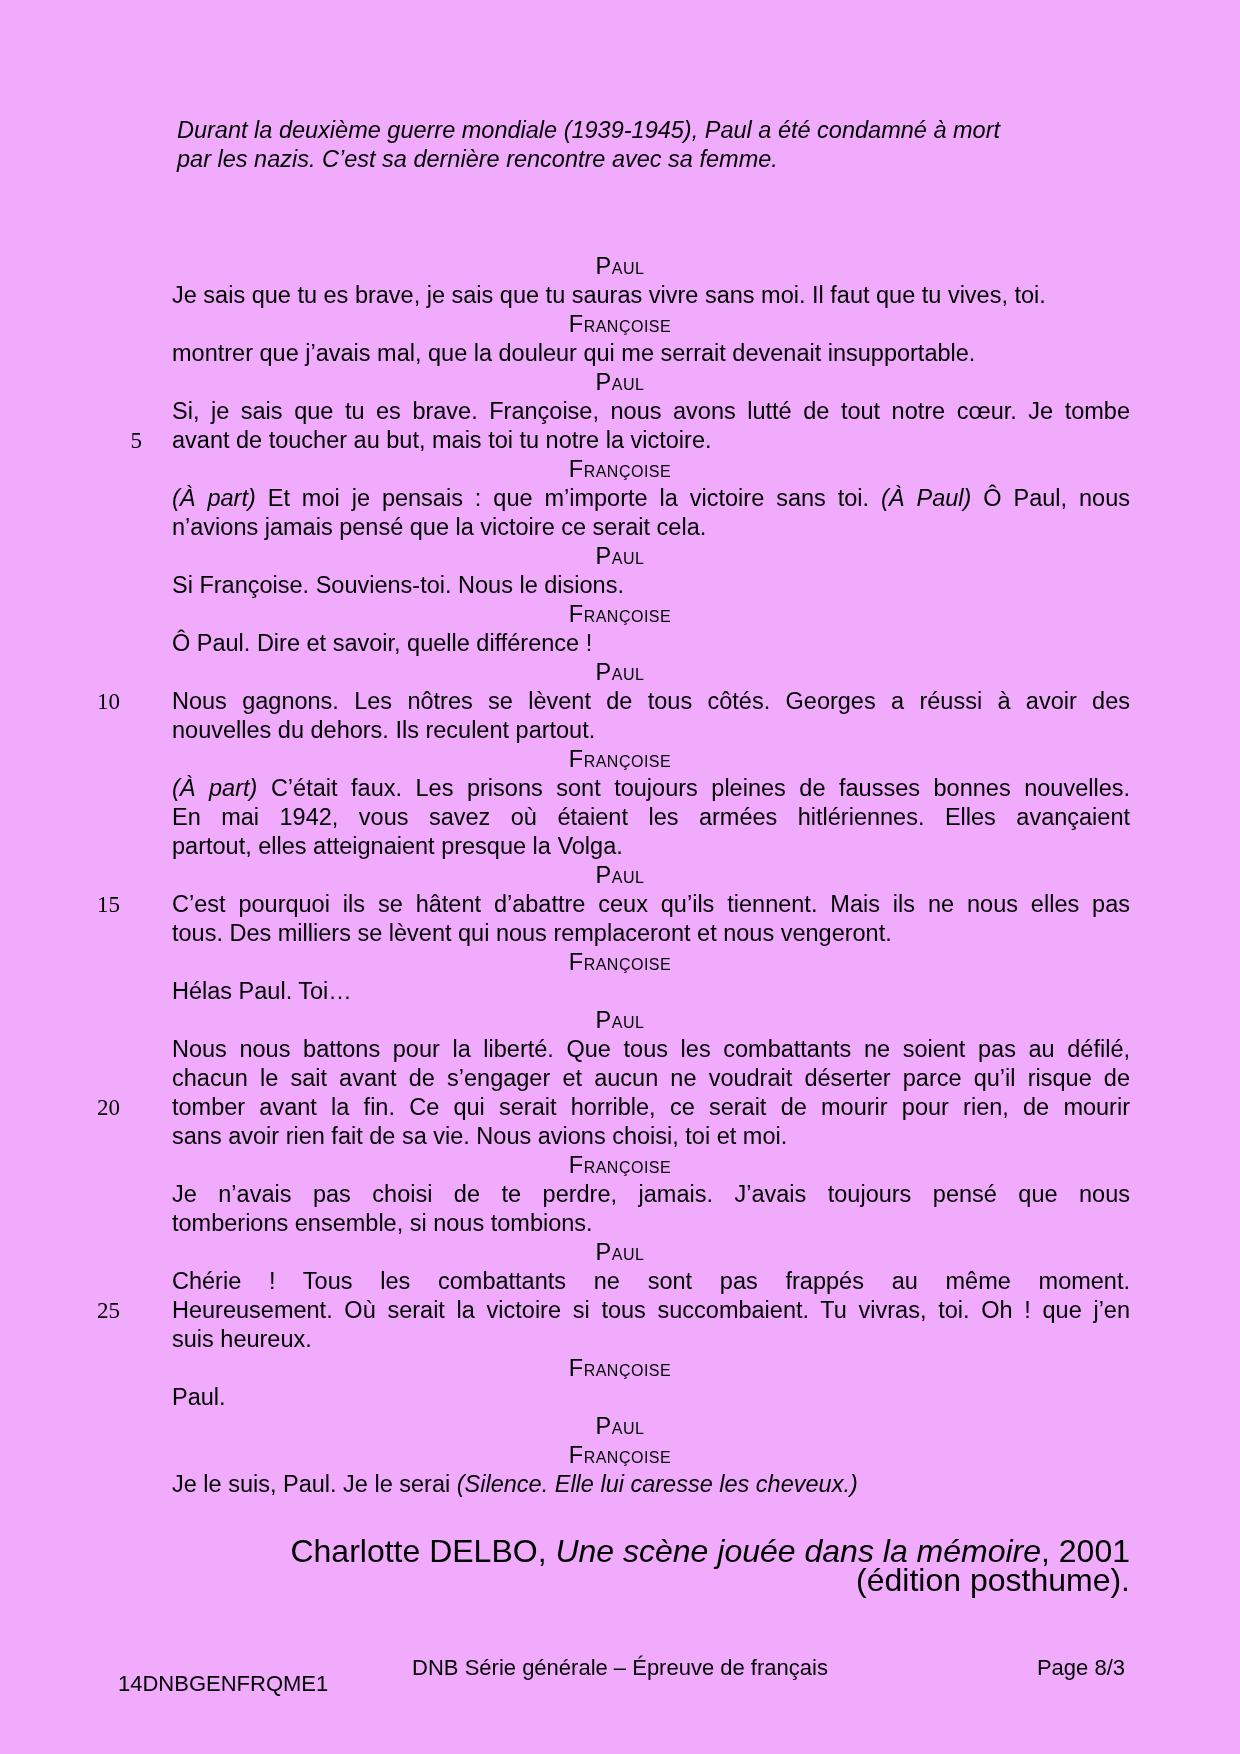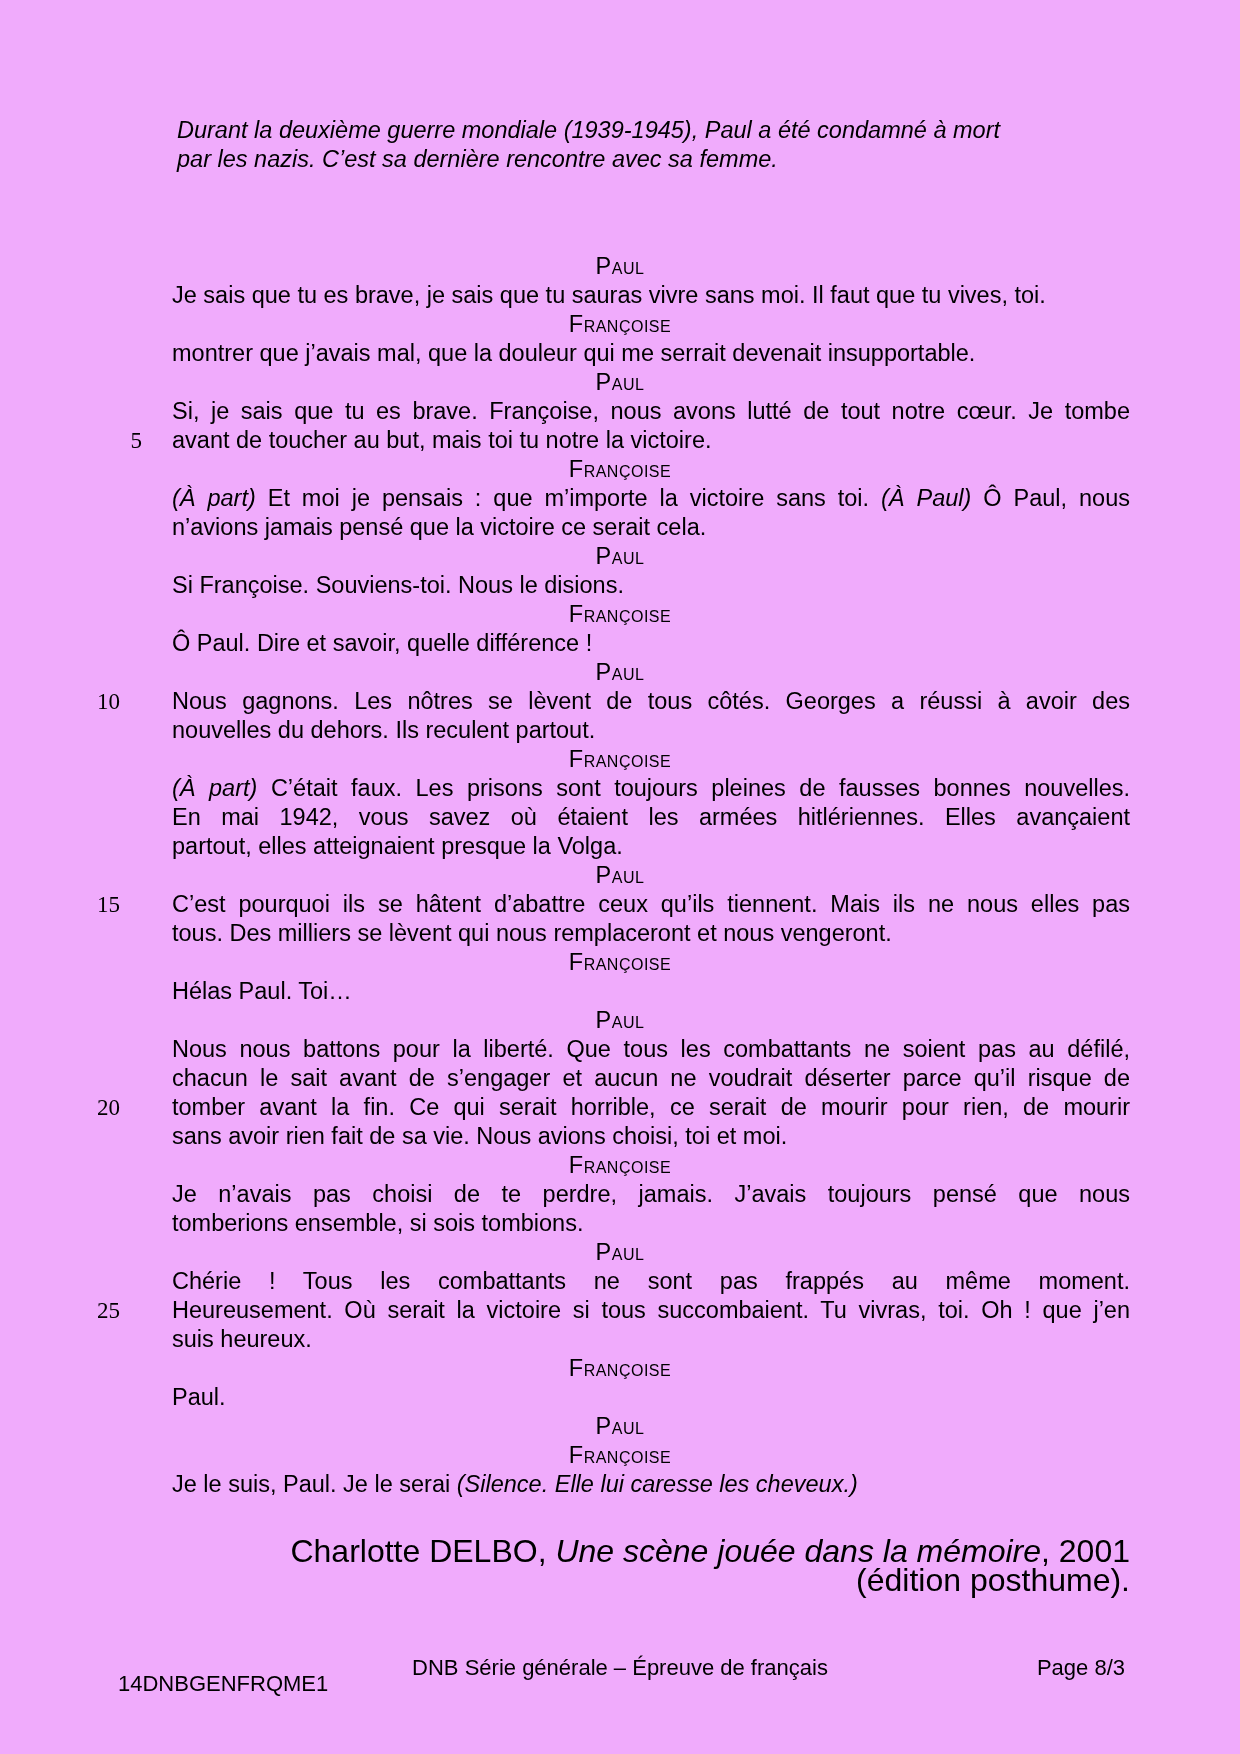--- a/index.html
+++ b/index.html
@@ -90,21 +90,21 @@
       <div class="speech-line"><span>tous. Des milliers se lèvent qui nous remplaceront et nous vengeront.</span></div>
       <div class="speaker-row">Françoise</div>
       <div class="speech-line"><span>Hélas Paul. Toi…</span></div>
       <div class="speaker-row">Paul</div>
       <div class="speech-line justify"><span>Nous nous battons pour la liberté. Que tous les combattants ne soient pas au défilé,</span></div>
       <div class="speech-line justify"><span>chacun le sait avant de s’engager et aucun ne voudrait déserter parce qu’il risque de</span></div>
       <div class="speech-line justify"><span class="line-number">20</span><span>tomber avant la fin. Ce qui serait horrible, ce serait de mourir pour rien, de mourir</span></div>
       <div class="speech-line"><span>sans avoir rien fait de sa vie. Nous avions choisi, toi et moi.</span></div>
       <div class="speaker-row">Françoise</div>
       <div class="speech-line justify"><span>Je n’avais pas choisi de te perdre, jamais. J’avais toujours pensé que nous</span></div>
-      <div class="speech-line"><span>tomberions ensemble, si sois tombions.</span></div>
+      <div class="speech-line"><span>tomberions ensemble, si nous tombions.</span></div>
       <div class="speaker-row">Paul</div>
       <div class="speech-line justify"><span>Chérie ! Tous les combattants ne sont pas frappés au même moment.</span></div>
       <div class="speech-line justify"><span class="line-number">25</span><span>Heureusement. Où serait la victoire si tous succombaient. Tu vivras, toi. Oh ! que j’en</span></div>
       <div class="speech-line"><span>suis heureux.</span></div>
       <div class="speaker-row">Françoise</div>
       <div class="speech-line"><span>Paul.</span></div>
       <div class="speaker-row">Paul</div>
       <div class="speaker-row">Françoise</div>
       <div class="speech-line"><span>Je le suis, Paul. Je le serai </span><span class="italic">(Silence. Elle lui caresse les cheveux.)</span></div>
     </div>

